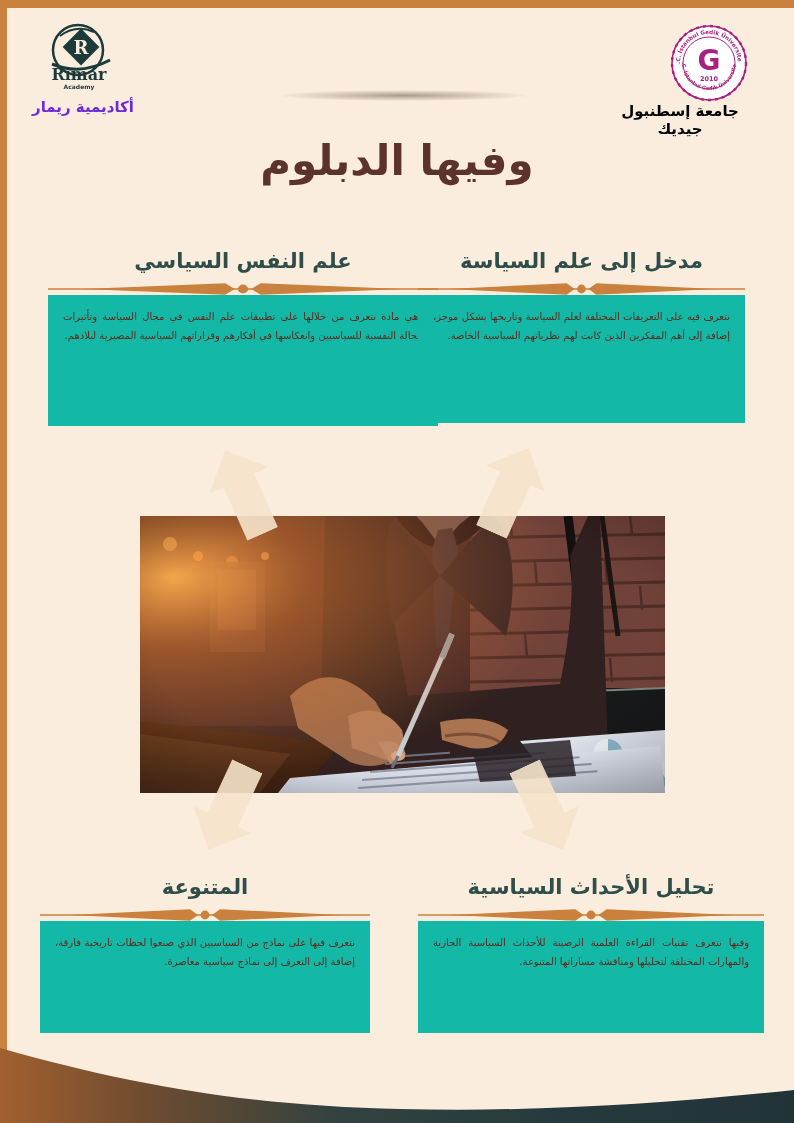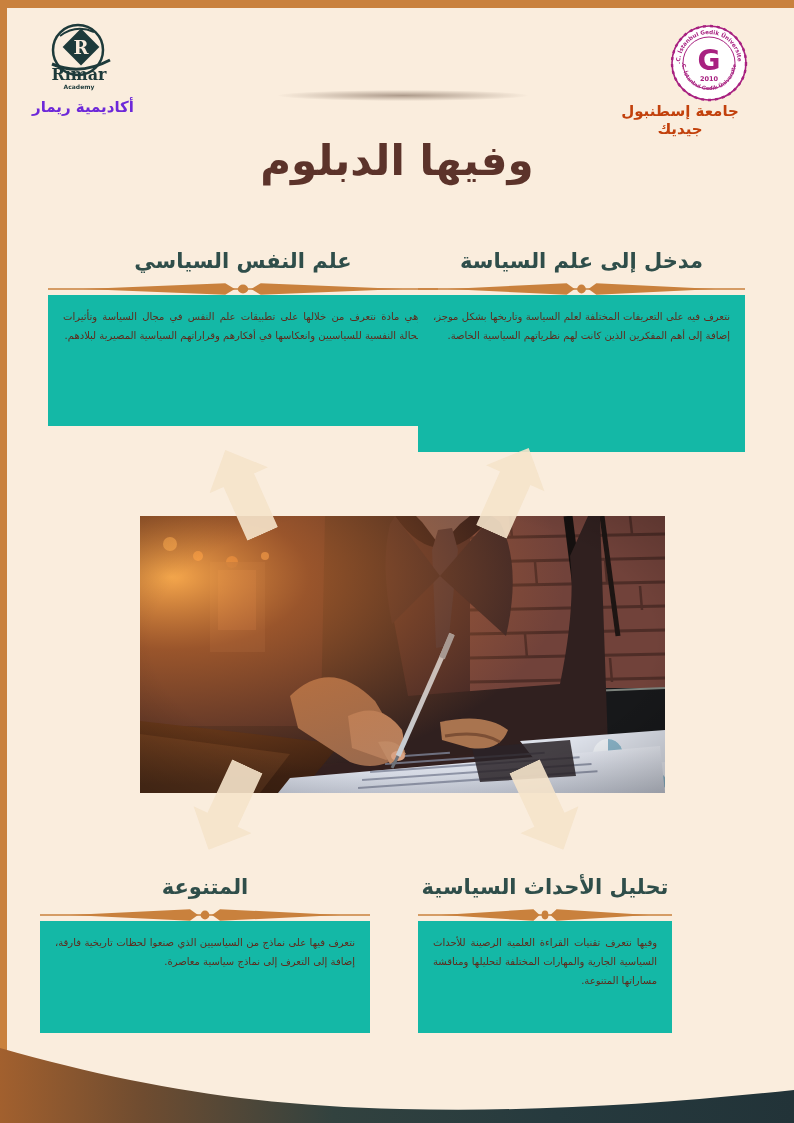--- a/index.html
+++ b/index.html
@@ -8,21 +8,21 @@
         background:#faeddd;overflow:hidden;}
   .strip-left{position:absolute;left:0;top:0;width:7px;height:1123px;background:#c9813d;}
   .strip-top{position:absolute;left:0;top:0;width:794px;height:8px;background:#c9813d;}
 
   
   .rimar-logo{position:absolute;left:40px;top:20px;width:78px;height:76px;}
   .rimar-label{position:absolute;left:18px;top:98px;width:130px;text-align:center;
       color:#6d28d9;font-size:15px;font-weight:bold;direction:rtl;}
   .gedik-logo{position:absolute;left:670px;top:24px;width:78px;height:78px;}
   .gedik-label{position:absolute;left:600px;top:102px;width:160px;text-align:center;
-      color:#c2410c;font-size:15px;font-weight:bold;direction:rtl;}
+      color:#000000;font-size:15px;font-weight:bold;direction:rtl;}
 
   
   .title-arc{position:absolute;left:278px;top:90px;width:250px;height:11px;border-radius:50%;
       background:radial-gradient(ellipse at center,rgba(80,55,40,.45) 0%,rgba(80,55,40,0) 72%);}
   .page-title{position:absolute;left:0;top:108px;width:794px;text-align:center;
       color:#5c332a;font-size:42px;font-weight:bold;direction:rtl;letter-spacing:1px;}
 
   
   .section{position:absolute;}
   .sec-title{color:#2f4e4a;font-size:21px;font-weight:bold;text-align:center;
@@ -99,21 +99,21 @@
   </div>
 
   <div class="section" style="left:418px;top:246px;width:327px;">
     <div class="sec-title">مدخل إلى علم السياسة</div>
     <svg class="divider" viewBox="0 0 330 15" preserveAspectRatio="none">
       <line x1="0" y1="9" x2="330" y2="9" stroke="#c9813d" stroke-width="1.3"></line>
       <polygon points="30,9 150,3.2 158,9 150,14.8" fill="#c9813d"></polygon>
       <polygon points="300,9 180,3.2 172,9 180,14.8" fill="#c9813d"></polygon>
       <circle cx="165" cy="9" r="4.4" fill="#c9813d"></circle>
     </svg>
-    <div class="sec-box" style="height:157px;">نتعرف فيه على التعريفات المختلفة لعلم السياسة وتاريخها بشكل موجز، إضافة إلى أهم المفكرين الذين كانت لهم نظرياتهم السياسية الخاصة.</div>
+    <div class="sec-box" style="height:128px;">نتعرف فيه على التعريفات المختلفة لعلم السياسة وتاريخها بشكل موجز، إضافة إلى أهم المفكرين الذين كانت لهم نظرياتهم السياسية الخاصة.</div>
   </div>
 
   <div class="arrow arrow-tl"></div>
   <div class="arrow arrow-tr"></div>
   <div class="arrow arrow-bl"></div>
   <div class="arrow arrow-br"></div>
 
   <div class="photo">
     <svg width="525" height="277" viewBox="0 0 525 277">
       <defs>
@@ -221,21 +221,21 @@
     <div class="sec-title">المتنوعة</div>
     <svg class="divider" viewBox="0 0 330 15" preserveAspectRatio="none">
       <line x1="0" y1="9" x2="330" y2="9" stroke="#c9813d" stroke-width="1.3"></line>
       <polygon points="30,9 150,3.2 158,9 150,14.8" fill="#c9813d"></polygon>
       <polygon points="300,9 180,3.2 172,9 180,14.8" fill="#c9813d"></polygon>
       <circle cx="165" cy="9" r="4.4" fill="#c9813d"></circle>
     </svg>
     <div class="sec-box" style="height:112px;">نتعرف فيها على نماذج من السياسيين الذي صنعوا لحظات تاريخية فارقة، إضافة إلى التعرف إلى نماذج سياسية معاصرة.</div>
   </div>
 
-  <div class="section" style="left:418px;top:872px;width:254px;">
+  <div class="section" style="left:418px;top:872px;width:346px;">
     <div class="sec-title">تحليل الأحداث السياسية</div>
     <svg class="divider" viewBox="0 0 330 15" preserveAspectRatio="none">
       <line x1="0" y1="9" x2="330" y2="9" stroke="#c9813d" stroke-width="1.3"></line>
       <polygon points="30,9 150,3.2 158,9 150,14.8" fill="#c9813d"></polygon>
       <polygon points="300,9 180,3.2 172,9 180,14.8" fill="#c9813d"></polygon>
       <circle cx="165" cy="9" r="4.4" fill="#c9813d"></circle>
     </svg>
     <div class="sec-box" style="height:112px;">وفيها نتعرف تقنيات القراءة العلمية الرصينة للأحداث السياسية الجارية والمهارات المختلفة لتحليلها ومناقشة مساراتها المتنوعة.</div>
   </div>
 

